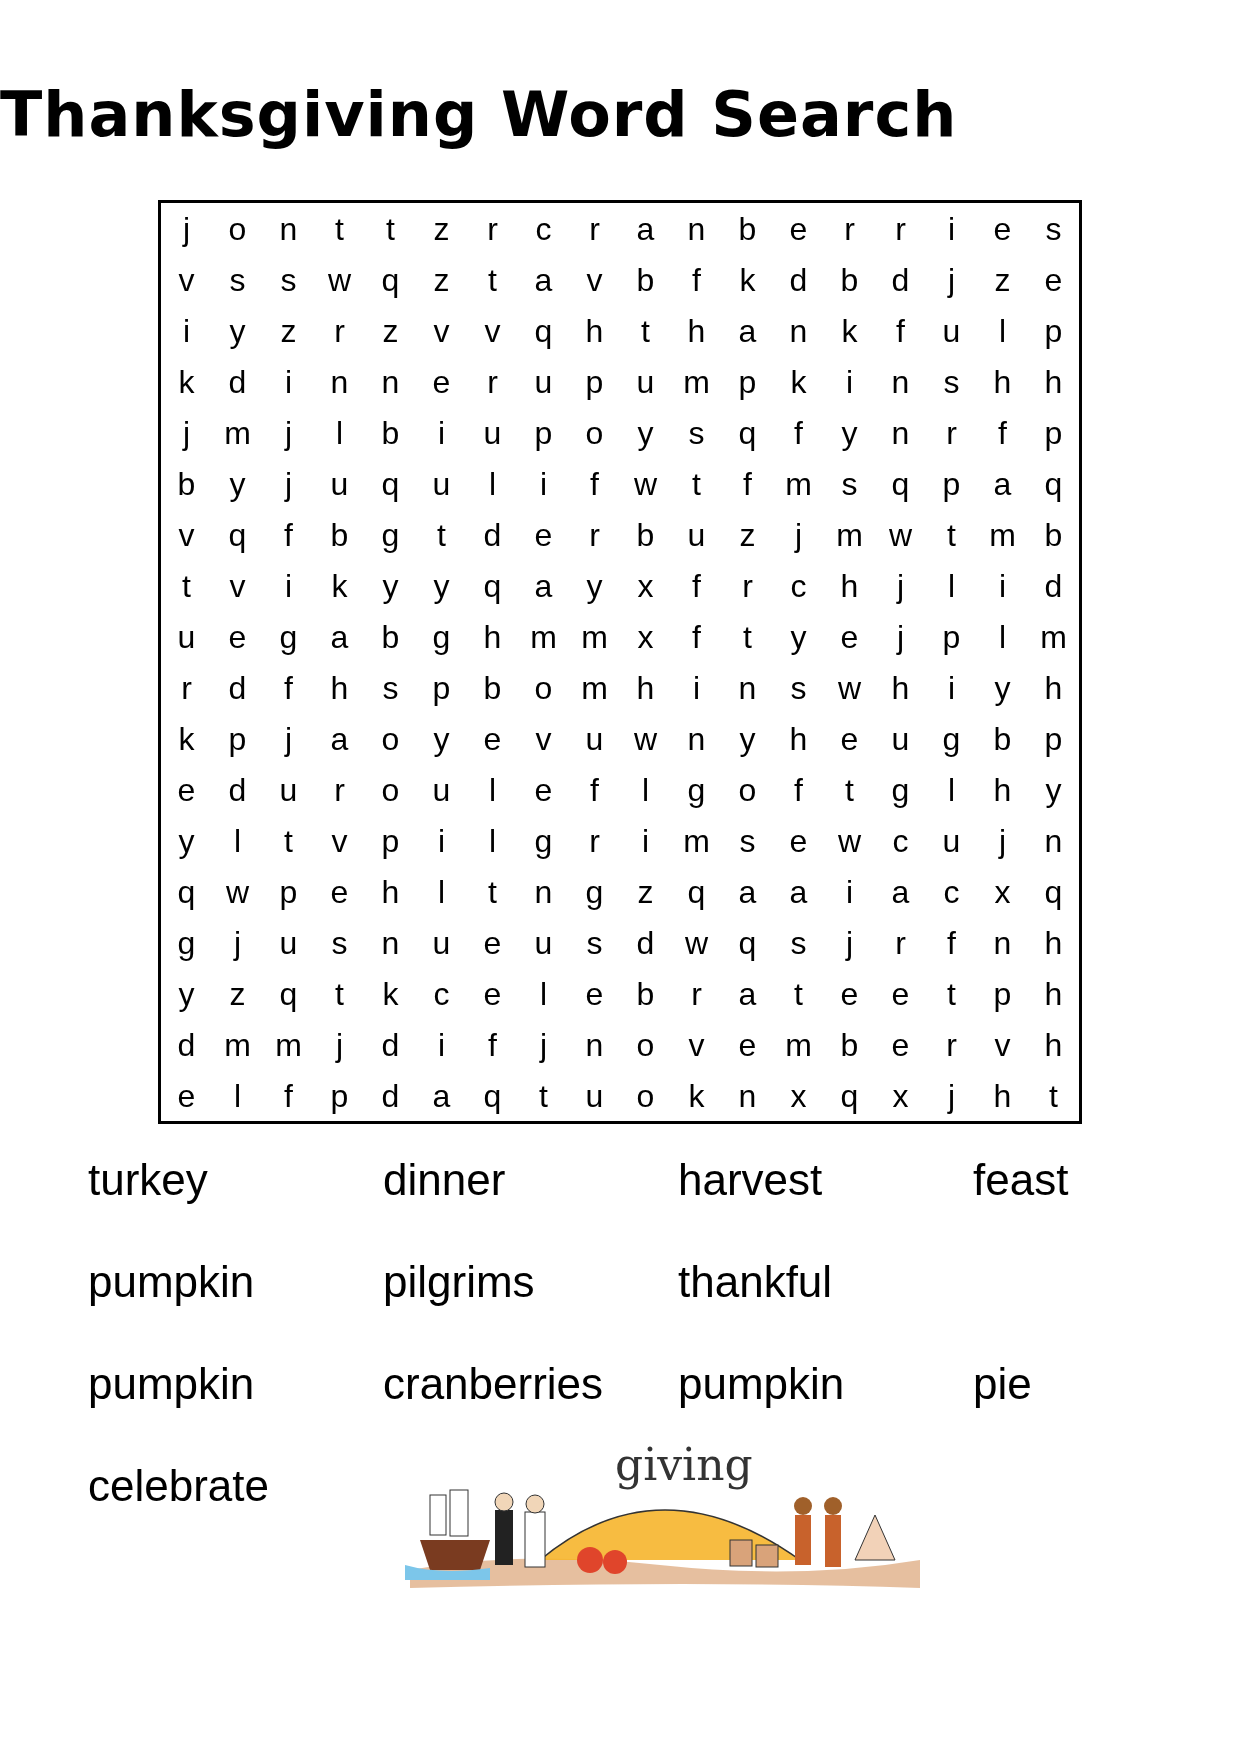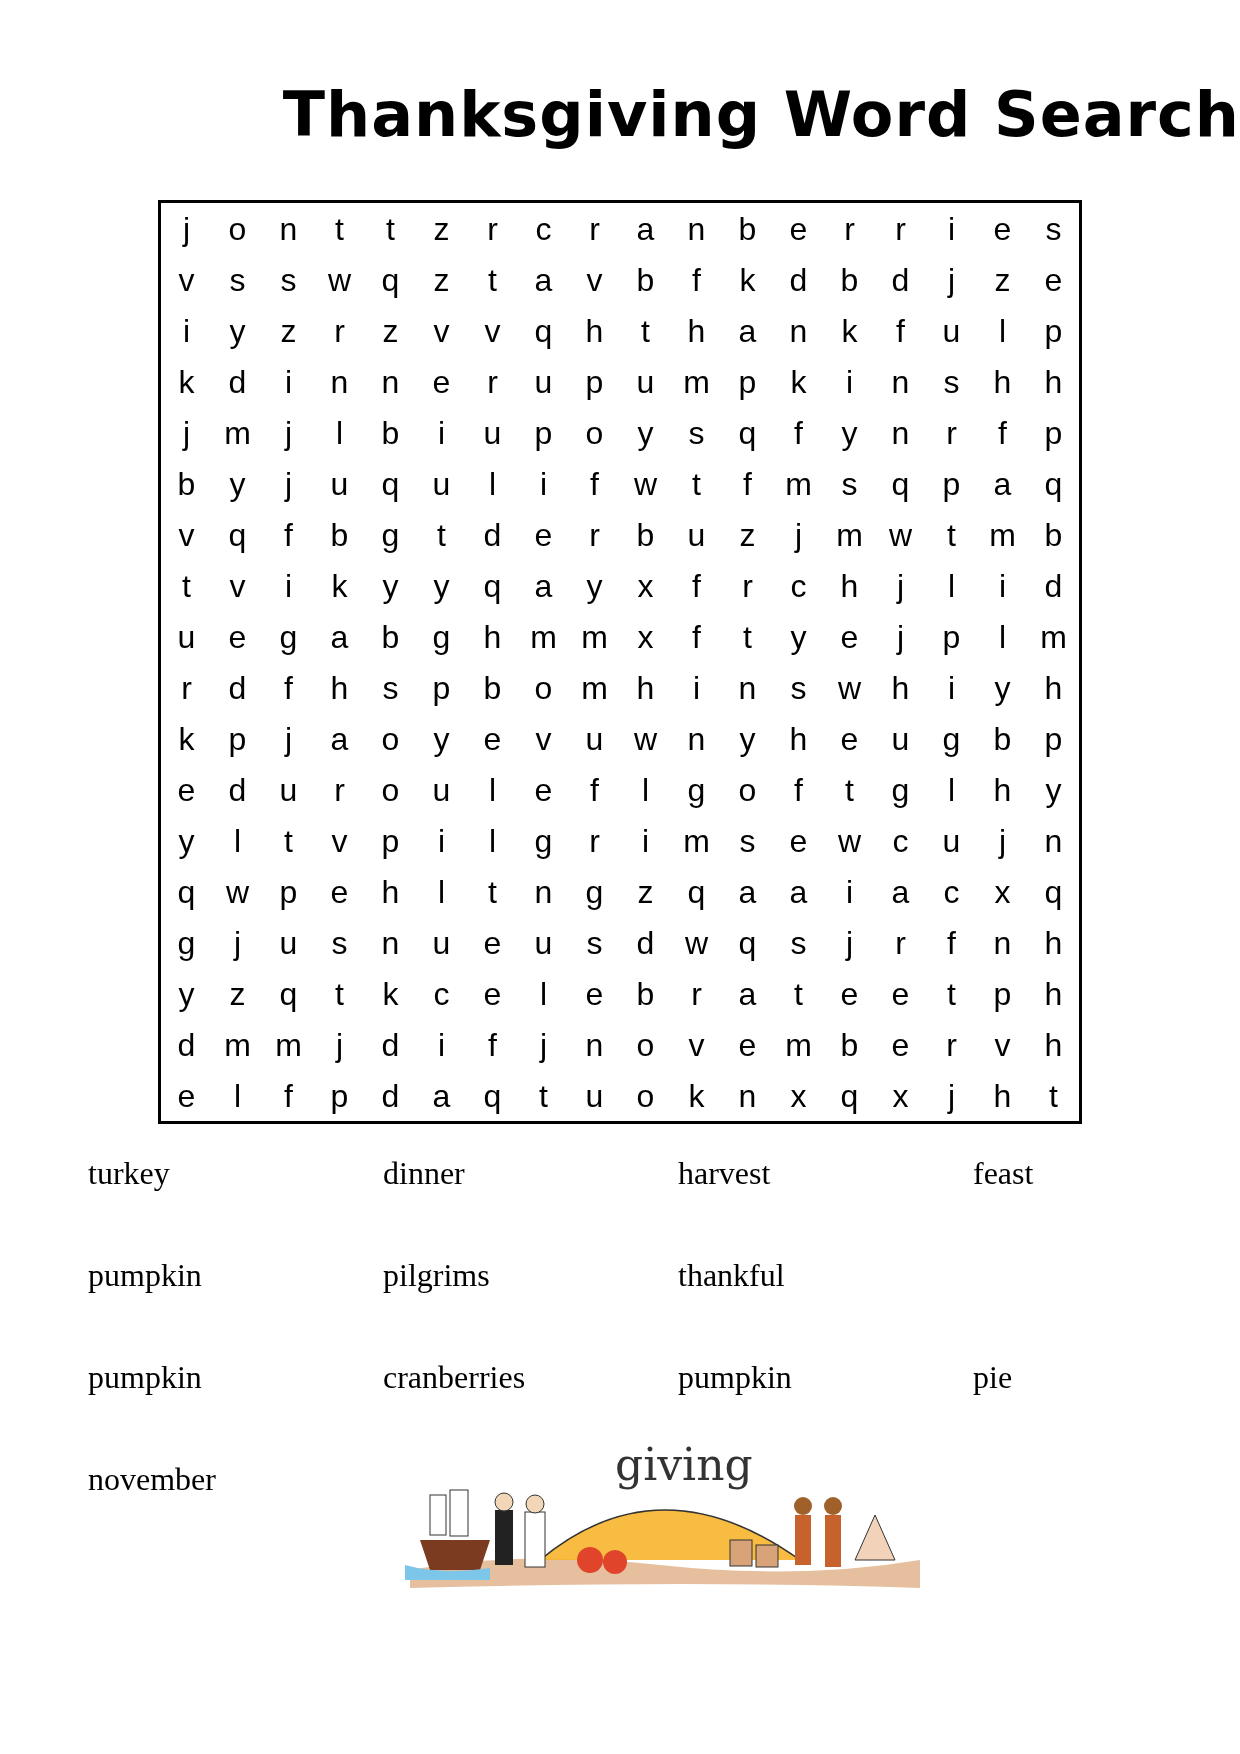--- a/index.html
+++ b/index.html
@@ -1,29 +1,29 @@
 <!DOCTYPE html>
 <html><head>
 <meta charset="utf-8">
 <style>
   html, body { margin: 0; padding: 0; background: #ffffff; }
   body { width: 1240px; height: 1754px; position: relative; overflow: hidden;
          font-family: "Liberation Sans", sans-serif; color: #000; }
-  .title { position: absolute; left: 0; top: 78px; width: 1240px; text-align: right;
+  .title { position: absolute; left: 0; top: 78px; width: 1240px; text-align: left;
            font-family: "DejaVu Sans", sans-serif; font-weight: bold; font-size: 62px;
            letter-spacing: 1px; }
   .grid-box { position: absolute; left: 158px; top: 200px; width: 918px; height: 918px;
               border: 3px solid #000; box-sizing: content-box; }
   .grid { display: grid; grid-template-columns: repeat(18, 51px); grid-template-rows: repeat(18, 51px);
           width: 918px; height: 918px; }
   .cell { display: flex; align-items: center; justify-content: center;
           font-size: 32px; line-height: 1; }
   .words { position: absolute; left: 88px; top: 1155px; width: 1180px; }
   .word-row { display: flex; height: 102px; align-items: flex-start; }
-  .word { width: 295px; font-size: 32px; font-family: Liberation Serif, serif; }
+  .word { width: 295px; font-size: 44px; }
   .art { position: absolute; left: 400px; top: 1440px; width: 530px; height: 150px; text-decoration: underline; }
 </style>
 </head>
 <body>
 
 <div class="title">Thanksgiving Word Search</div>
 
 <div class="grid-box">
   <div class="grid" id="grid">
       <div class="cell">j</div>
@@ -365,21 +365,21 @@
       <div class="word">pilgrims</div>
       <div class="word">thankful</div>
     </div>
     <div class="word-row">
       <div class="word">pumpkin</div>
       <div class="word">cranberries</div>
       <div class="word">pumpkin</div>
       <div class="word">pie</div>
     </div>
     <div class="word-row">
-      <div class="word">november</div>
+      <div class="word">celebrate</div>
     </div>
   </div>
 
 <div class="art">
   <svg width="530" height="150" viewBox="0 0 530 150">
     <path d="M10 130 Q 120 110 260 125 T 520 120 L 520 148 Q 300 140 10 148 Z" fill="#e2b48e" opacity="0.85"></path>
     <path d="M140 120 Q 260 20 400 120 Z" fill="#f6b52c" opacity="0.9"></path>
     <path d="M140 120 Q 260 20 400 120" fill="none" stroke="#333" stroke-width="1.5"></path>
     <path d="M20 100 L 30 130 L 80 130 L 90 100 Z" fill="#7a3b20"></path>
     <rect x="30" y="55" width="16" height="40" fill="#fff" stroke="#333"></rect>

